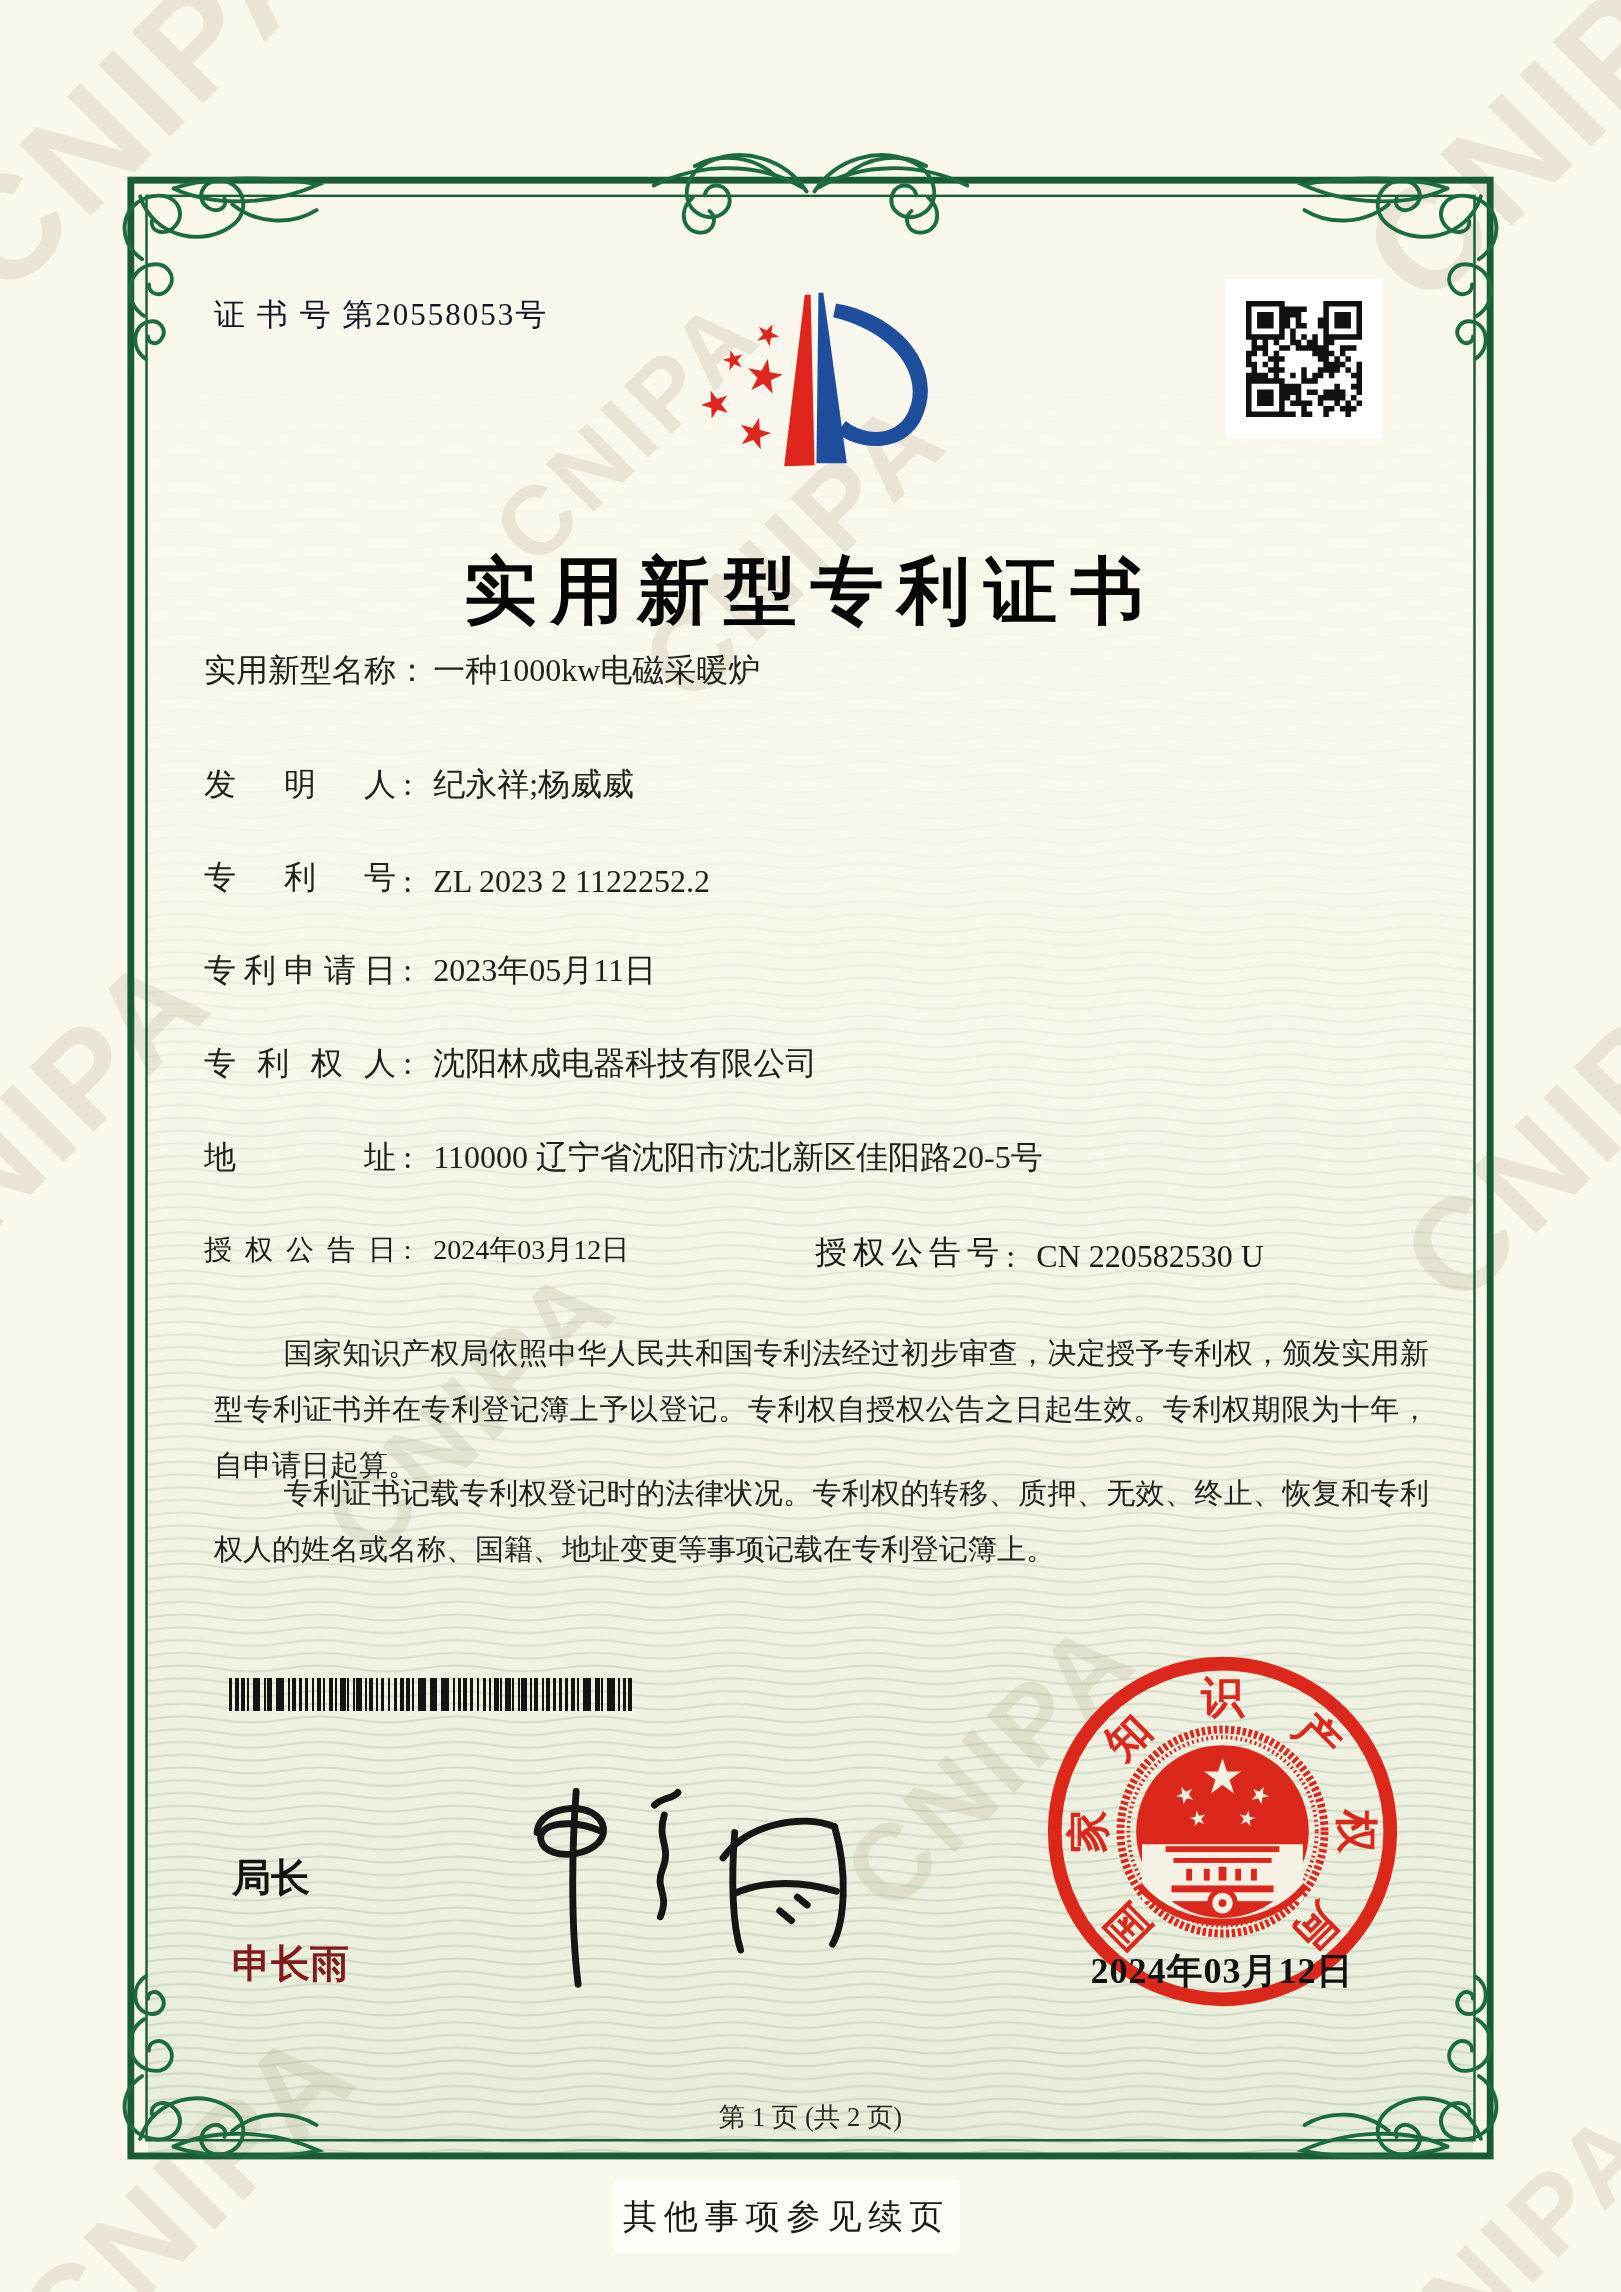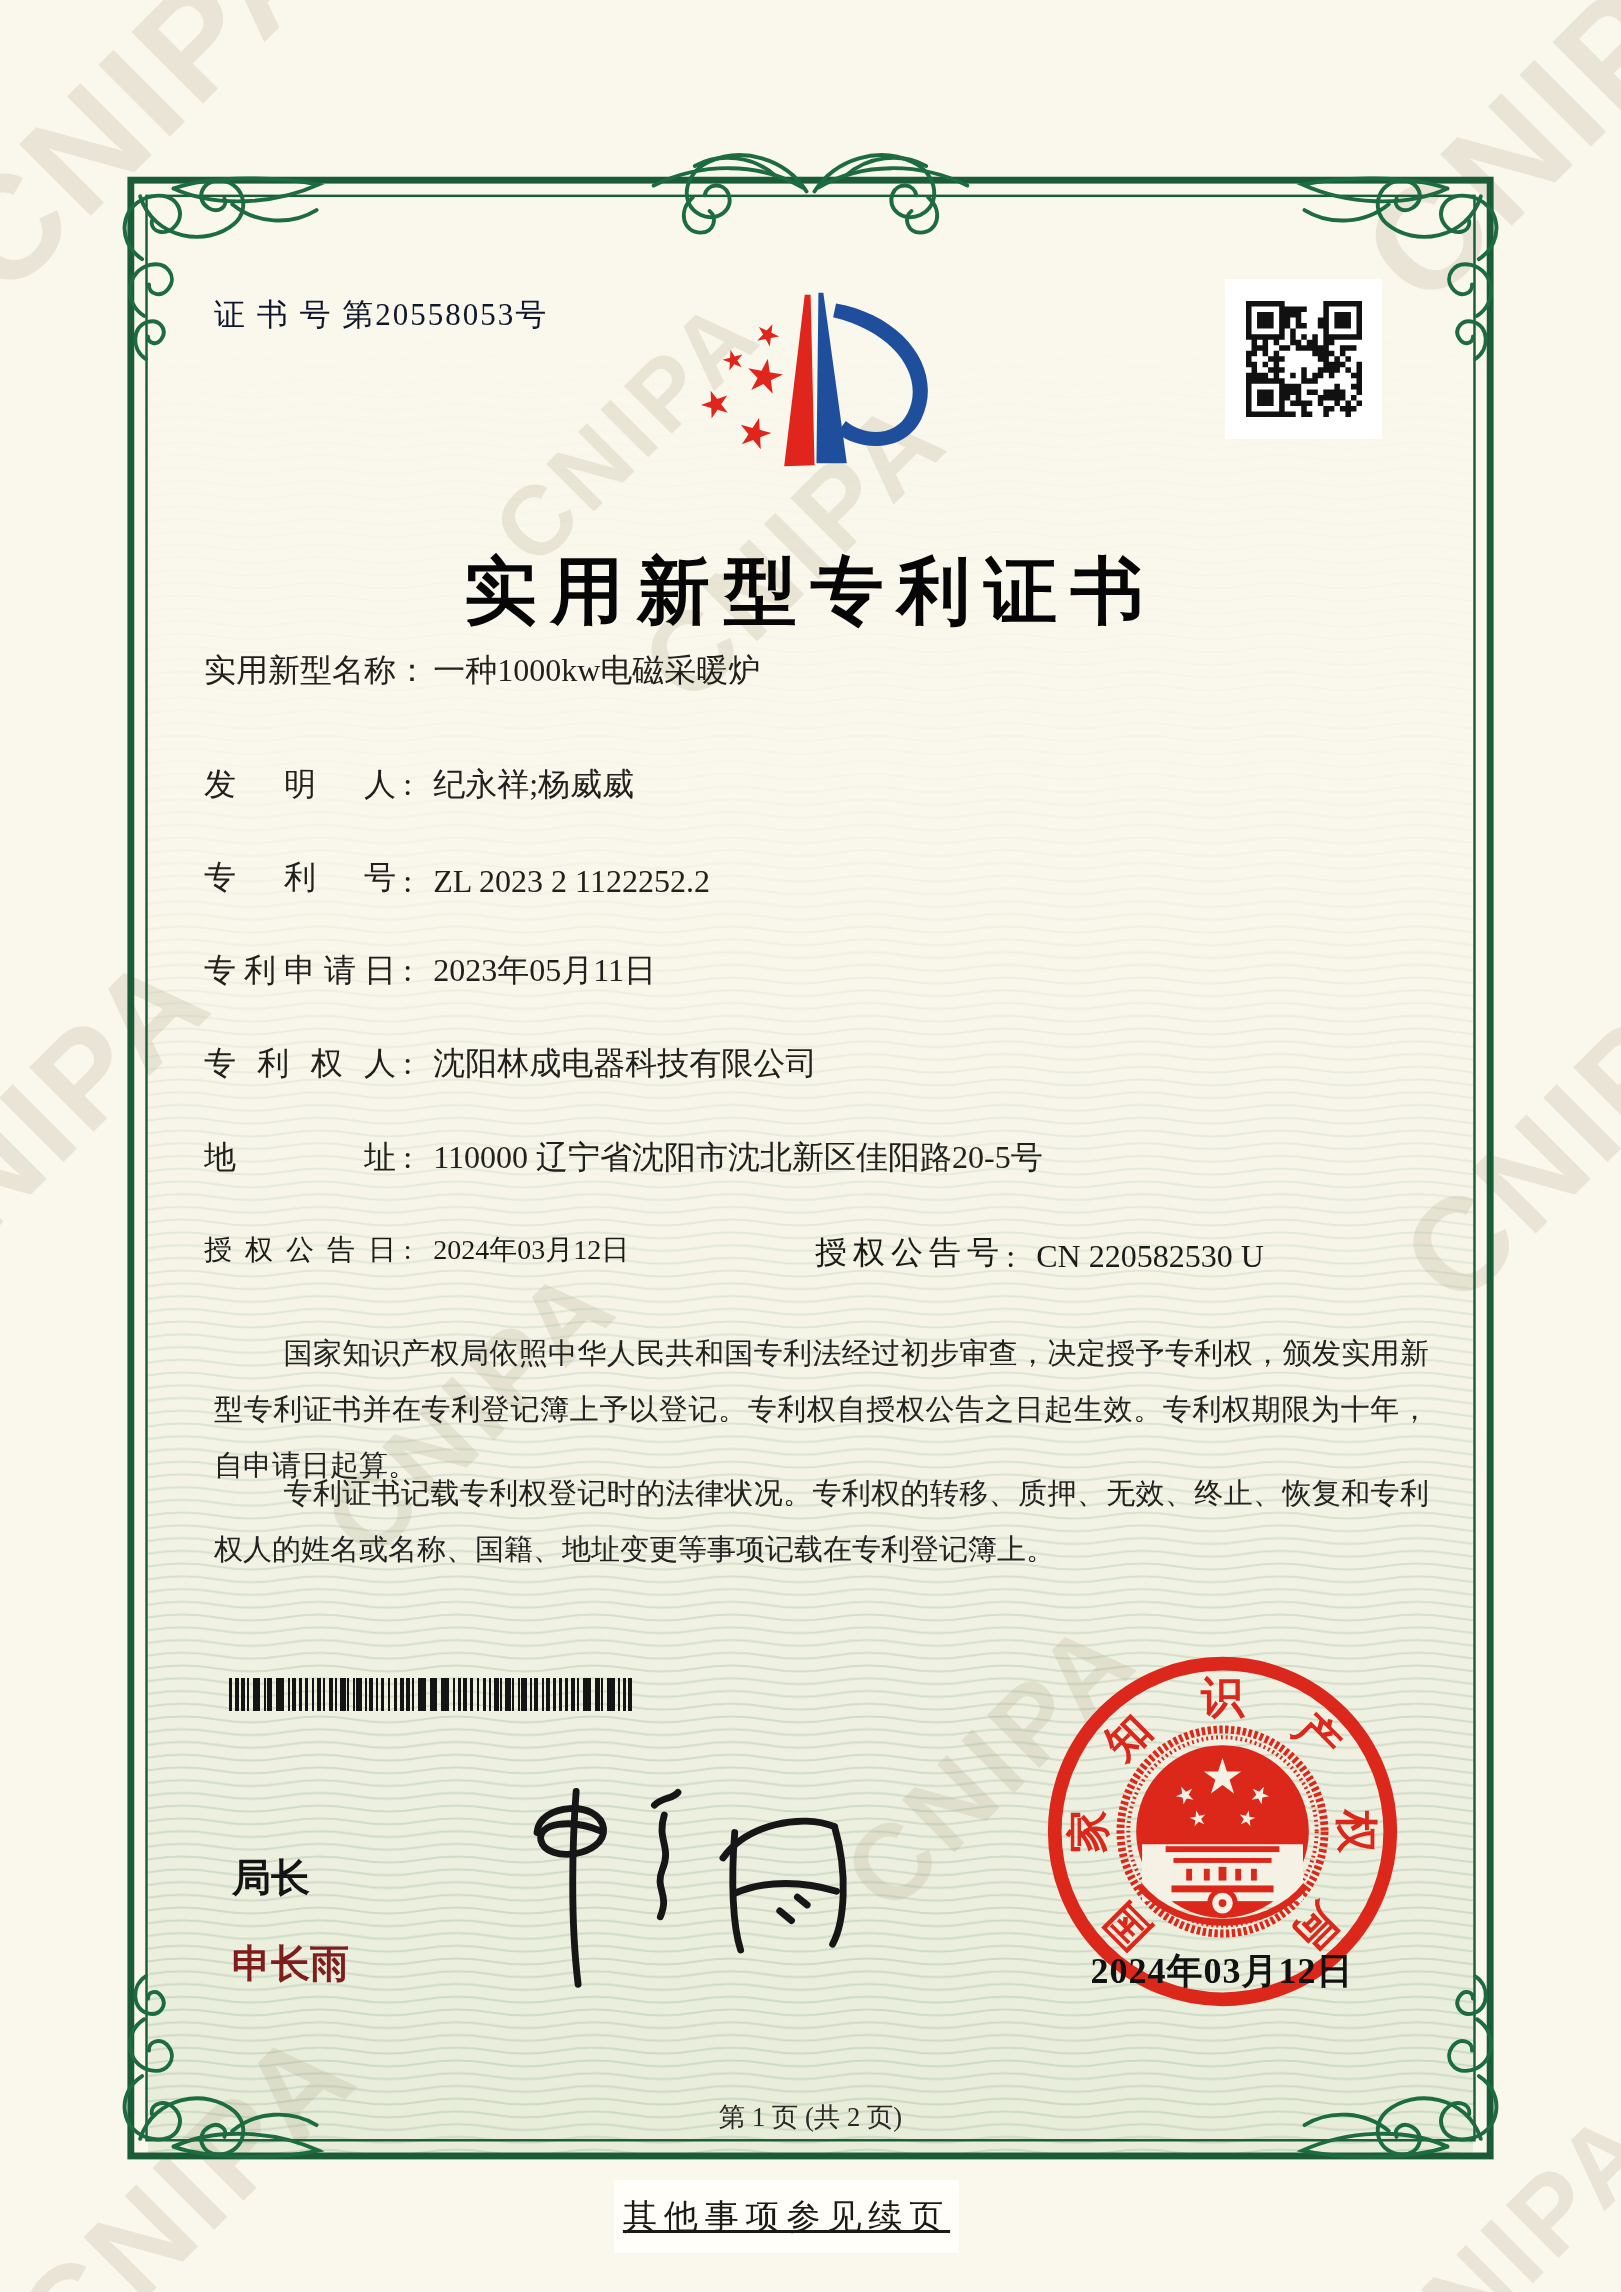--- a/index.html
+++ b/index.html
@@ -41,21 +41,21 @@
         font-weight:bold;font-size:39px;color:#7f1d1d;}
   .sig{position:absolute;left:490px;top:1764px;}
   
   .seal{position:absolute;left:1041px;top:1650px;opacity:0.96;}
   .sealdate{position:absolute;left:1031px;top:1947px;width:382px;text-align:center;
         font-size:36px;font-weight:bold;letter-spacing:1px;color:#121212;}
   
   .pageinfo{position:absolute;left:0;top:2099px;width:100%;text-align:center;font-size:26.5px;color:#2a2824;}
   .strip{position:absolute;left:614px;top:2180px;width:345px;height:73px;background:#fffef8;
          display:flex;align-items:center;justify-content:center;}
-  .strip span{font-size:34px;letter-spacing:6.9px;color:#1c1a17;text-decoration:underline;}
+  .strip span{font-size:34px;letter-spacing:6.9px;color:#1c1a17;}
 </style>
 </head>
 <body>
 
 <div class="page">
 
   <svg class="abs" style="left:148px;top:197px;" width="1325" height="1958" viewBox="0 0 1352 1998">
     <defs>
       <linearGradient id="bgGrad" x1="0" y1="0" x2="0" y2="1">
         <stop offset="0" stop-color="#faf7ec"></stop>

